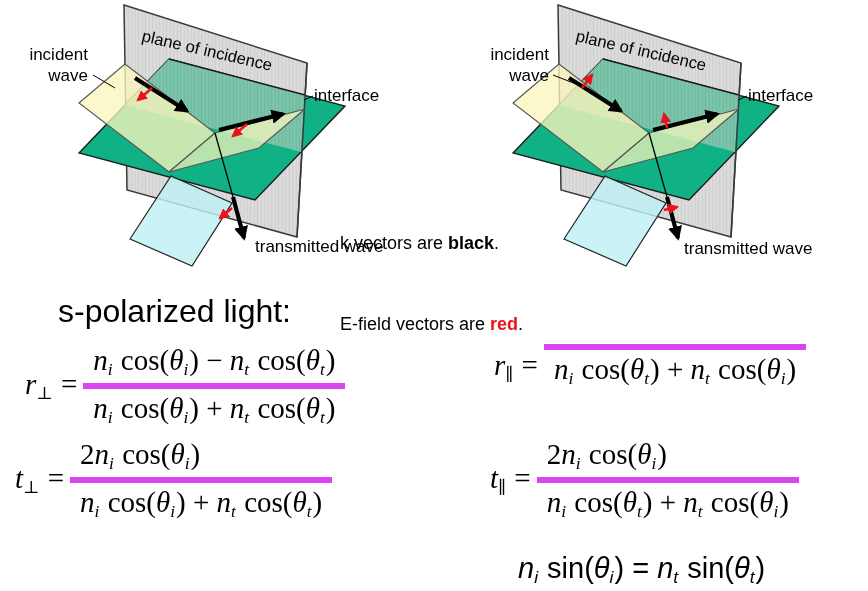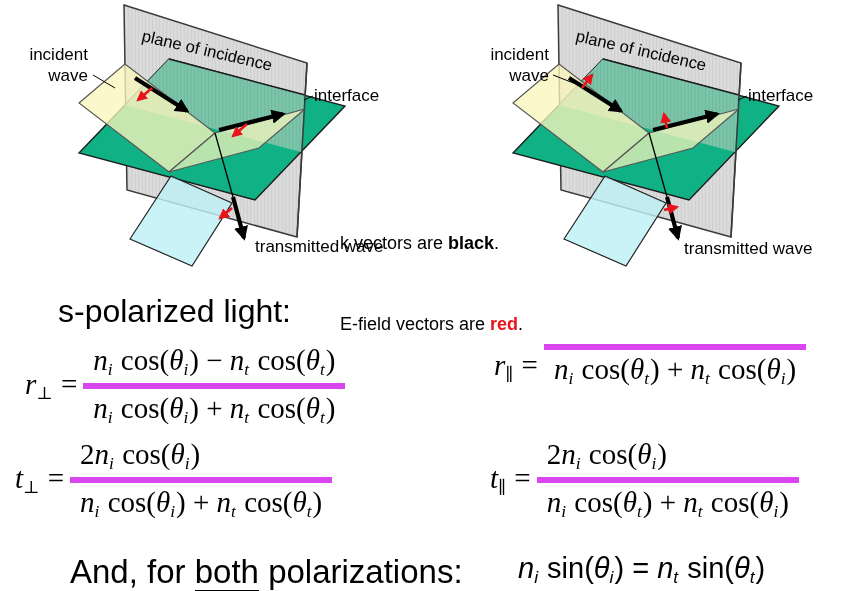--- a/index.html
+++ b/index.html
@@ -155,17 +155,16 @@
   </div>
 
   <div class="eq" style="left:490px;top:438px;">
     <span class="lhs"><span class="var">t</span><span class="msub">∥</span><span> =</span></span>
     <span class="frac">
       <span class="num"><span>2</span><span class="var">n</span><span class="msub">i</span><span> cos(</span><span class="var">θ</span><span class="msub">i</span><span>)</span></span>
       <span class="den"><span class="var">n</span><span class="msub">i</span><span> cos(</span><span class="var">θ</span><span class="msub">t</span><span>) + </span><span class="var">n</span><span class="msub">t</span><span> cos(</span><span class="var">θ</span><span class="msub">i</span><span>)</span></span>
     </span>
   </div>
 
-  <div class="footer"><span>And, for </span><span class="u">both</span><span> polarizations:</span></div>
 
   <div class="snell"><span class="var">n</span><span class="msub">i</span><span> sin(</span><span class="var">θ</span><span class="msub">i</span><span>) = </span><span class="var">n</span><span class="msub">t</span><span> sin(</span><span class="var">θ</span><span class="msub">t</span><span>)</span></div>
 
 </div>
 
 </body></html>

